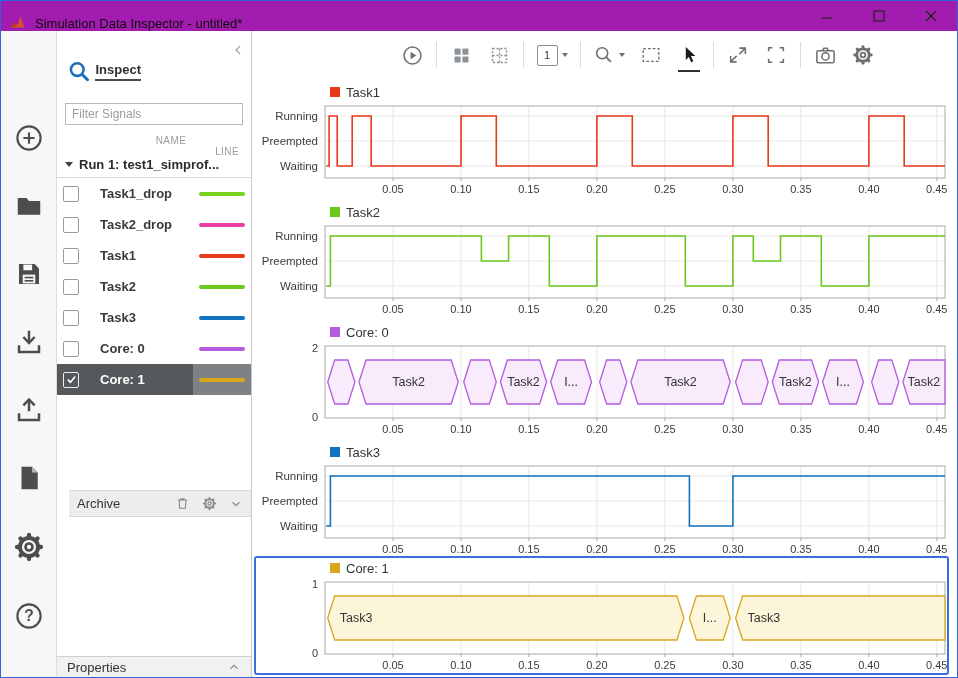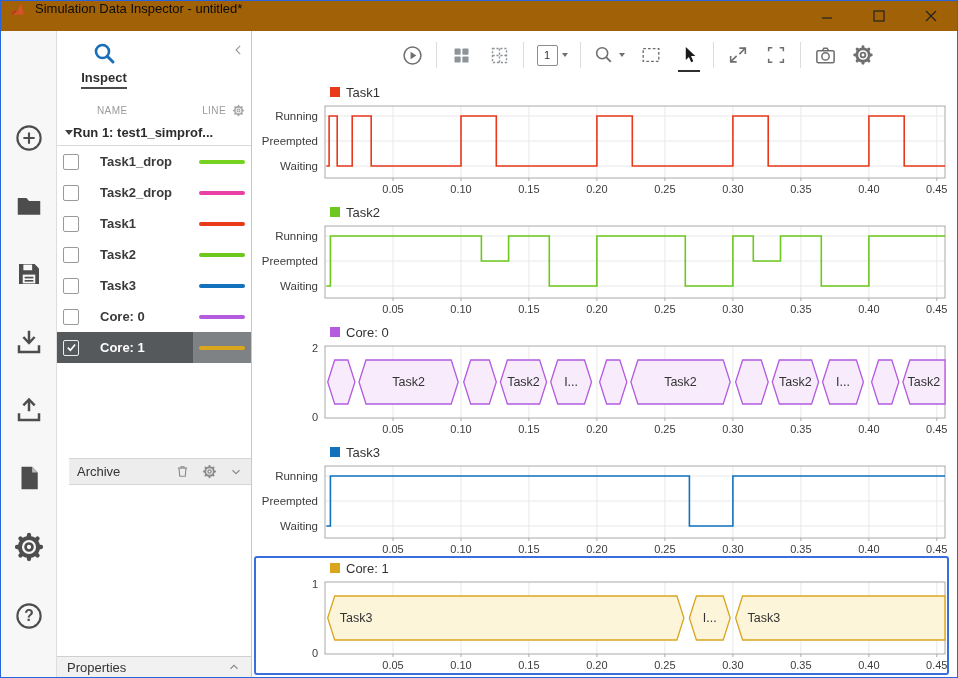--- a/index.html
+++ b/index.html
@@ -1,40 +1,40 @@
 <!DOCTYPE html>
 <html><head>
 <meta charset="utf-8">
 <style>
   html,body{margin:0;padding:0;background:#fff;overflow:hidden;}
   body{width:958px;height:678px;font-family:"Liberation Sans",sans-serif;-webkit-font-smoothing:antialiased;}
   .window{width:956px;height:676px;border:1px solid #2a65dc;display:flex;flex-direction:column;background:#fff;box-sizing:content-box;}
   
-  .titlebar{height:30px;flex:none;display:flex;align-items:flex-start;background:#a16207;}
+  .titlebar{height:30px;flex:none;display:flex;align-items:flex-end;background:#a21caf;}
   .logo{margin-left:8px;display:flex;}
   .title{margin-left:9px;font-size:13px;color:#0d0d0d;}
   .win-btns{margin-left:auto;display:flex;}
   .win-btn{width:52px;height:30px;display:flex;align-items:center;justify-content:center;}
   
   .main-row{flex:1;display:flex;min-height:0;}
   .rail{width:56px;flex:none;background:#f7f7f7;border-right:1px solid #dddddd;display:flex;flex-direction:column;align-items:center;padding-top:92px;gap:38px;box-sizing:border-box;}
   .rail svg{display:block;}
   
   .panel{width:195px;flex:none;border-right:1px solid #c8c8c8;display:flex;flex-direction:column;position:relative;background:#fff;box-sizing:border-box;}
   .collapse{position:absolute;top:12px;right:5px;}
   .tabs{display:flex;padding:10px 0 0 10px;gap:16px;height:70px;box-sizing:border-box;}
-  .tab{display:flex;flex-direction:column;align-items:center;gap:5px;width:74px;}
+  .tab{display:flex;flex-direction:row;align-items:center;gap:5px;width:74px;}
   .tab .lbl{font-size:13px;color:#8a8a8a;}
   .tab.active .lbl{color:#2f2f2f;font-weight:bold;border-bottom:2px solid #4a4a4a;padding-bottom:2px;}
   .filter-wrap{padding:2px 8px 8px 8px;height:32px;box-sizing:border-box;}
   input.filter{width:100%;box-sizing:border-box;height:22px;border:1px solid #b9b9b9;font-size:12px;padding:0 6px;color:#333;outline:none;font-family:"Liberation Sans",sans-serif;}
   input.filter::placeholder{color:#9b9b9b;}
-  .thead{display:flex;align-items:center;font-size:10px;color:#9b9b9b;padding:2px 6px 3px 40px;letter-spacing:.4px;height:19px;box-sizing:border-box;}
+  .thead{display:flex;align-items:center;font-size:10px;color:#9b9b9b;padding:2px 6px 3px 40px;letter-spacing:.4px;height:19px;box-sizing:border-box;flex-direction:column;}
   .thead .c2{margin-left:auto;margin-right:6px;}
-  .run-row{display:flex;align-items:center;height:26px;flex:none;border-bottom:1px solid #d9d9d9;font-size:13px;font-weight:bold;color:#2c2c2c;padding-left:8px;box-sizing:border-box;}
+  .run-row{display:flex;align-items:center;height:26px;flex:none;border-bottom:1px solid #d9d9d9;font-size:13px;font-weight:bold;color:#2c2c2c;padding-left:8px;gap:6px;box-sizing:border-box;}
   .caret-down{width:0;height:0;border-left:4px solid transparent;border-right:4px solid transparent;border-top:5px solid #3f3f3f;}
   .sig-row{display:flex;align-items:center;height:31px;flex:none;padding-left:6px;}
   .cb{width:14px;height:14px;border:1px solid #9a9a9a;background:#fff;border-radius:2px;flex:none;display:flex;align-items:center;justify-content:center;}
   .sig-name{font-size:13px;color:#3a3a3a;margin-left:21px;white-space:nowrap;font-weight:bold;}
   .line-cell{margin-left:auto;width:58px;height:100%;display:flex;align-items:center;justify-content:center;flex:none;}
   .swatch{width:46px;height:4px;border-radius:2px;}
   .sig-row.selected{background:#55595c;}
   .sig-row.selected .sig-name{color:#fff;}
   .sig-row.selected .line-cell{background:#7e8285;}
   .sig-row.selected .cb{border-color:#ededed;background:transparent;}
@@ -153,20 +153,23 @@
       <div class="tabs">
         <div class="tab active">
           <svg width="24" height="24" viewBox="0 0 24 24">
               <circle cx="10.5" cy="10.5" r="6.5" fill="none" stroke="#1a6fba" stroke-width="2.6"></circle>
               <line x1="15.5" y1="15.5" x2="21" y2="21" stroke="#1a6fba" stroke-width="3" stroke-linecap="round"></line>
             </svg>
           <span class="lbl">Inspect</span>
         </div>
       </div>
 
+      <div class="filter-wrap">
+        <input class="filter" type="text" placeholder="Filter Signals" style="">
+      </div>
 
       <div class="thead">
         <span class="c1">NAME</span>
         <span class="c2">LINE</span>
         <svg width="13" height="13" viewBox="0 0 24 24">
             <g stroke="#a5a5a5" stroke-width="3.2" stroke-linecap="round">
               <line x1="12" y1="3" x2="12" y2="21"></line>
               <line x1="3" y1="12" x2="21" y2="12"></line>
               <line x1="5.6" y1="5.6" x2="18.4" y2="18.4"></line>
               <line x1="18.4" y1="5.6" x2="5.6" y2="18.4"></line>

